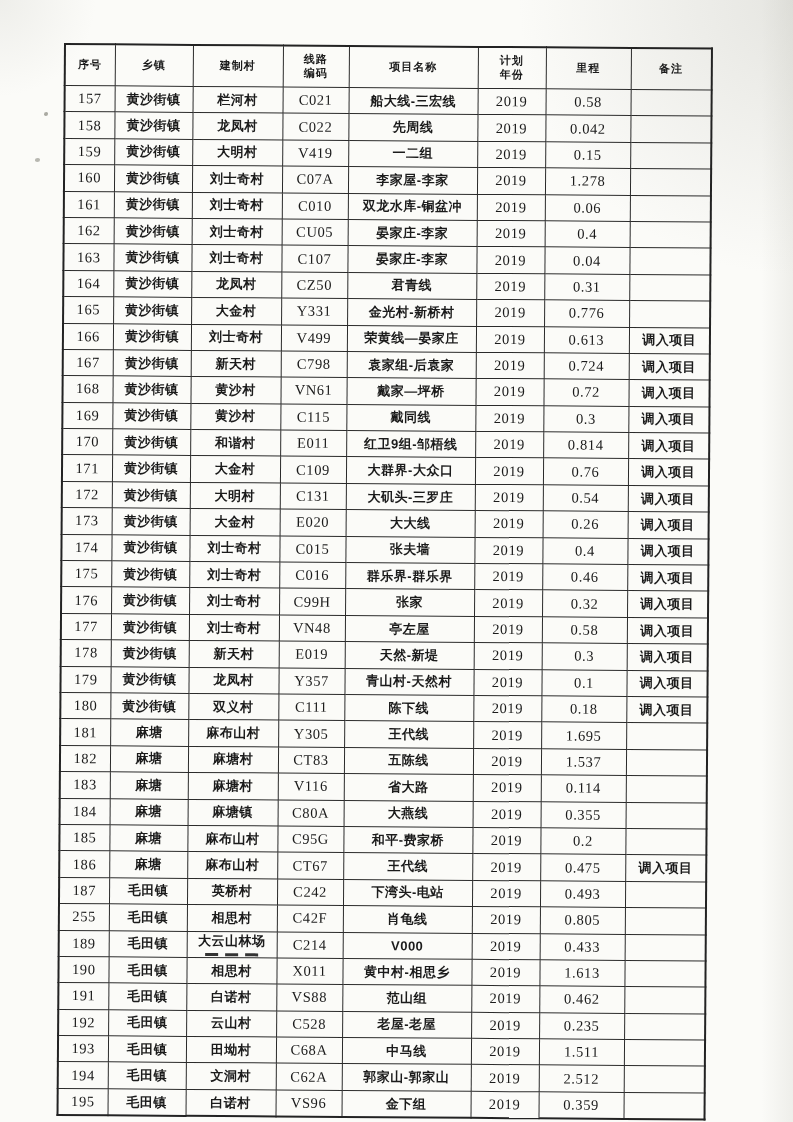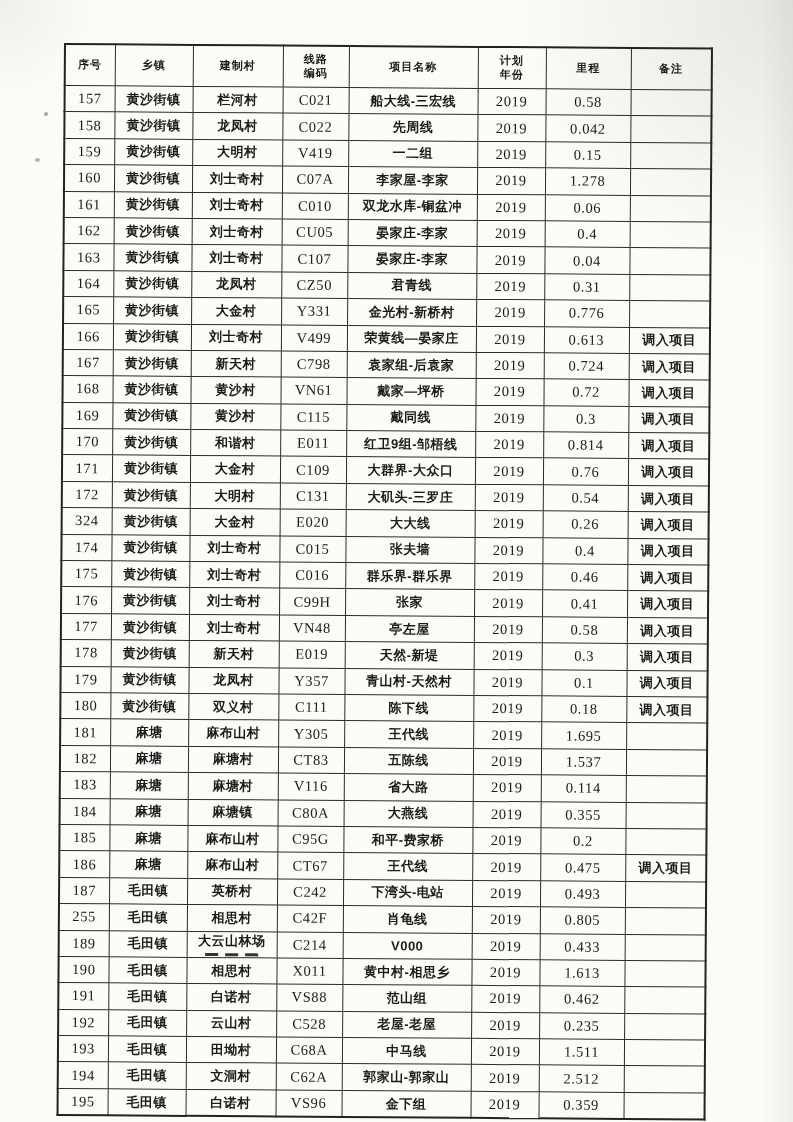--- a/index.html
+++ b/index.html
@@ -279,21 +279,21 @@
     <td class="num"><span class="ct">172</span></td>
     <td class="zh"><span class="ct">黄沙街镇</span></td>
     <td class="zh"><span class="ct">大明村</span></td>
     <td class="num"><span class="ct">C131</span></td>
     <td class="zh"><span class="ct">大矶头-三罗庄</span></td>
     <td class="num"><span class="ct">2019</span></td>
     <td class="num"><span class="ct">0.54</span></td>
     <td class="zh"><span class="ct">调入项目</span></td>
   </tr>
         <tr>
-    <td class="num"><span class="ct">324</span></td>
+    <td class="num"><span class="ct">173</span></td>
     <td class="zh"><span class="ct">黄沙街镇</span></td>
     <td class="zh"><span class="ct">大金村</span></td>
     <td class="num"><span class="ct">E020</span></td>
     <td class="zh"><span class="ct">大大线</span></td>
     <td class="num"><span class="ct">2019</span></td>
     <td class="num"><span class="ct">0.26</span></td>
     <td class="zh"><span class="ct">调入项目</span></td>
   </tr>
         <tr>
     <td class="num"><span class="ct">174</span></td>
@@ -315,21 +315,21 @@
     <td class="num"><span class="ct">0.46</span></td>
     <td class="zh"><span class="ct">调入项目</span></td>
   </tr>
         <tr>
     <td class="num"><span class="ct">176</span></td>
     <td class="zh"><span class="ct">黄沙街镇</span></td>
     <td class="zh"><span class="ct">刘士奇村</span></td>
     <td class="num"><span class="ct">C99H</span></td>
     <td class="zh"><span class="ct">张家</span></td>
     <td class="num"><span class="ct">2019</span></td>
-    <td class="num"><span class="ct">0.41</span></td>
+    <td class="num"><span class="ct">0.32</span></td>
     <td class="zh"><span class="ct">调入项目</span></td>
   </tr>
         <tr>
     <td class="num"><span class="ct">177</span></td>
     <td class="zh"><span class="ct">黄沙街镇</span></td>
     <td class="zh"><span class="ct">刘士奇村</span></td>
     <td class="num"><span class="ct">VN48</span></td>
     <td class="zh"><span class="ct">亭左屋</span></td>
     <td class="num"><span class="ct">2019</span></td>
     <td class="num"><span class="ct">0.58</span></td>

